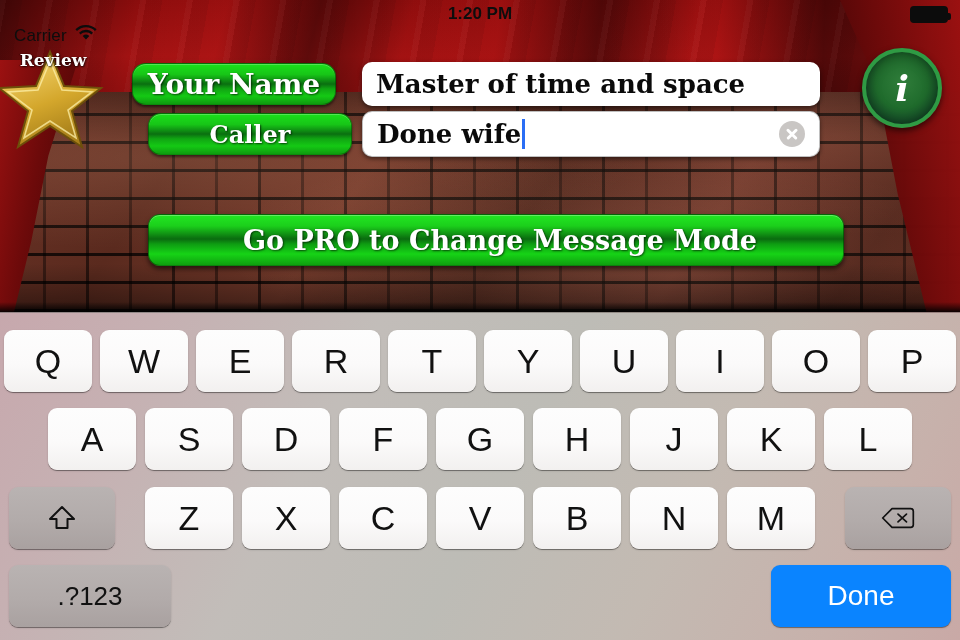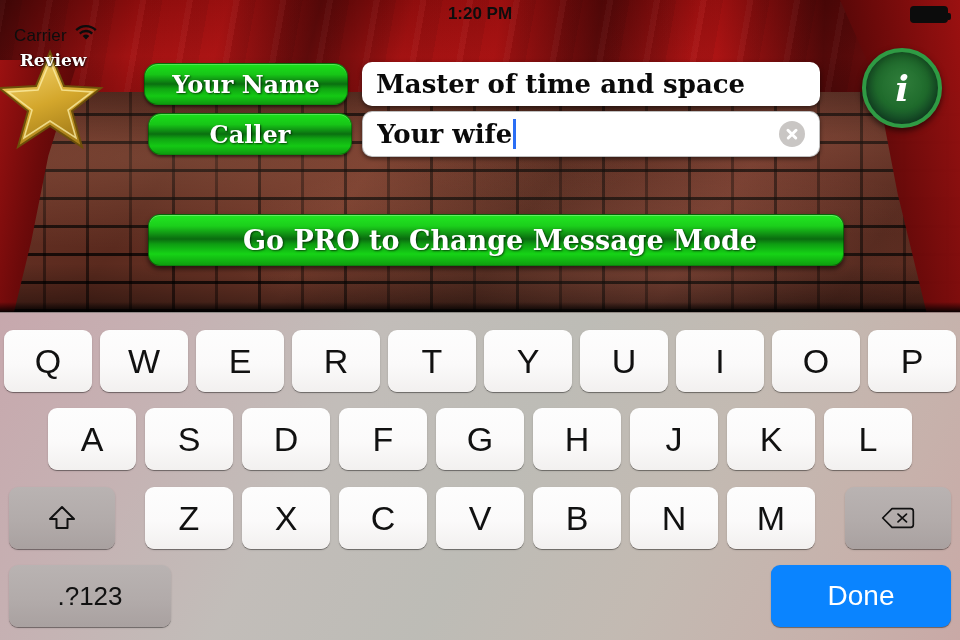--- a/index.html
+++ b/index.html
@@ -113,21 +113,21 @@
     border:1px solid rgba(0,70,0,.55);
     background:linear-gradient(180deg,#1ae01a 0%, #17c617 26%, #0a6f10 50%, #10a512 62%, #14c914 80%, #0f9b0f 100%);
     box-shadow:0 2px 3px rgba(0,0,0,.55), inset 0 1px 0 rgba(255,255,255,.25);
     display:flex; align-items:center; justify-content:center;
     color:#fff;
     font-family:"DejaVu Serif", serif;
     font-weight:bold;
     text-shadow:1px 1px 2px rgba(0,0,0,.65);
     cursor:pointer; user-select:none;
   }
-  #btn-yourname{ left:144px; top:63px; width:204px; height:42px; font-size:24px; }
+  #btn-yourname{ left:132px; top:63px; width:204px; height:42px; font-size:28px; }
   #btn-caller  { left:148px; top:113px; width:204px; height:42px; font-size:24px;border-radius:13px; }
 
   
   .tf{
     position:absolute; background:#fff; border-radius:10px;
     display:flex; align-items:center;
     box-shadow:0 2px 4px rgba(0,0,0,.5);
     padding:0 14px;
     text-align:center;
   }
@@ -281,21 +281,21 @@
   </div>
   <div class="lbl-btn" id="btn-caller">
     <span>Caller</span>
   </div>
 
   <div class="tf" id="field-name">
     <span class="tf-text">Master of time and space</span>
   </div>
 
   <div class="tf" id="field-caller">
-    <span class="tf-text">Your wife</span>
+    <span class="tf-text">Done wife</span>
     <span class="caret"></span>
     <span class="clear-btn"></span>
   </div>
 
   <div class="info-btn">
     <span class="info-glyph">i</span>
   </div>
 
   <div id="btn-pro">
     <span>Go PRO to Change Message Mode</span>

